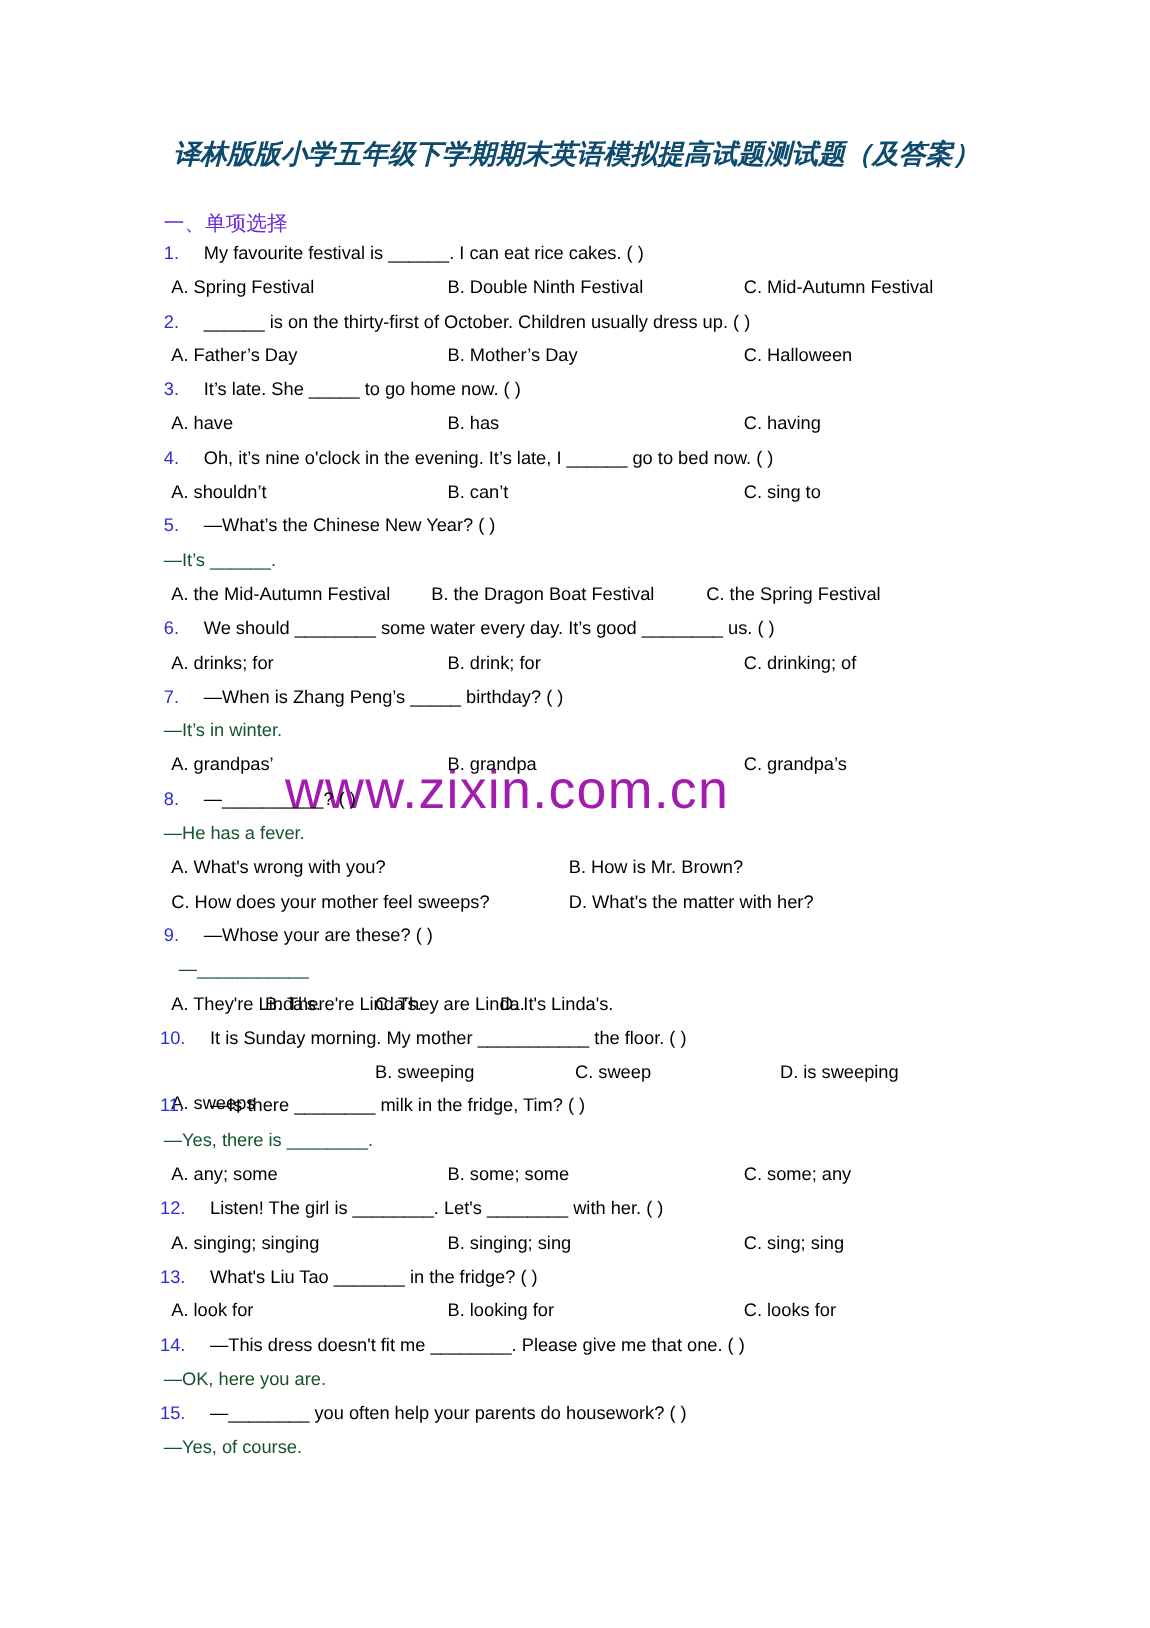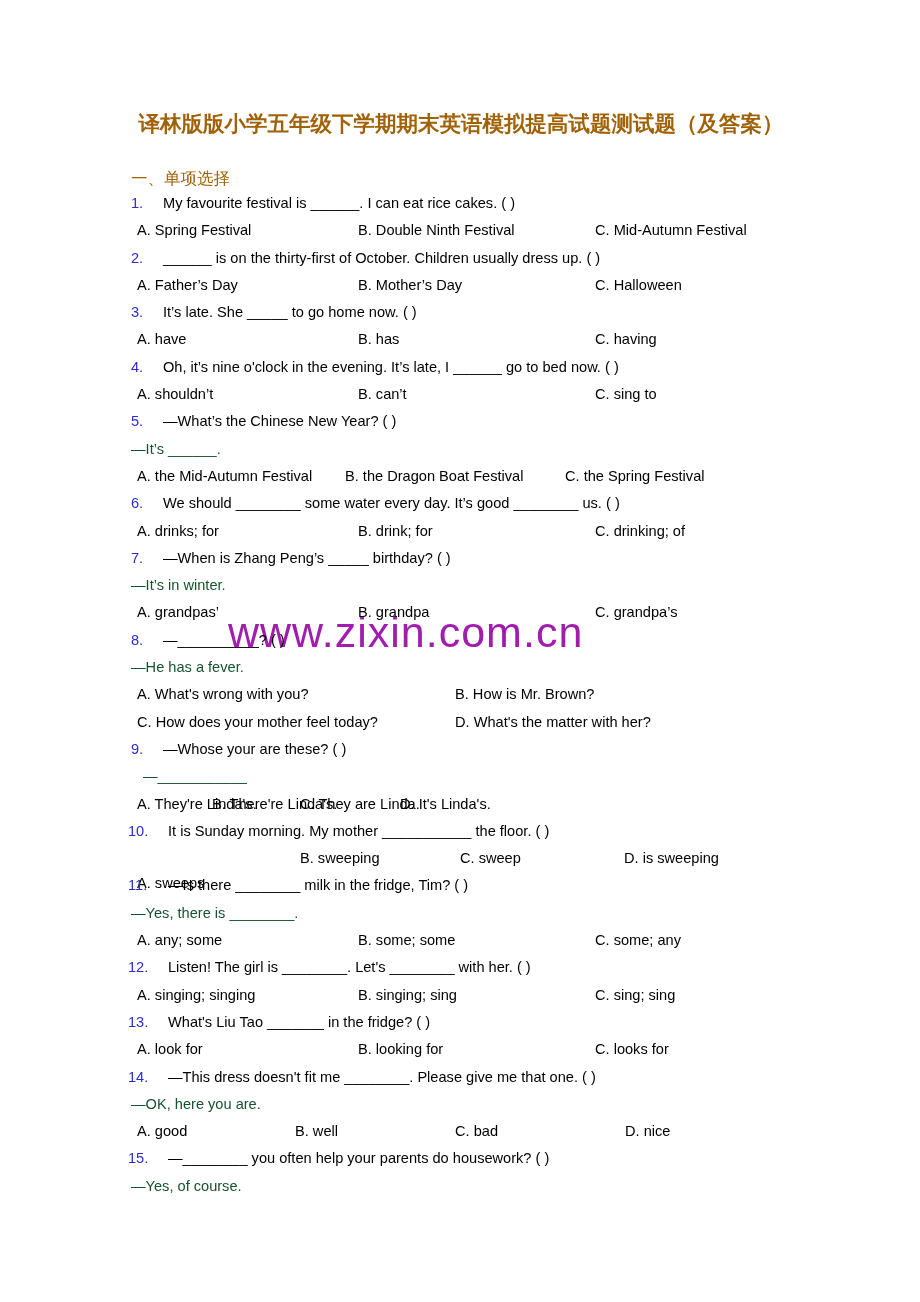--- a/index.html
+++ b/index.html
@@ -50,32 +50,33 @@
     position: absolute;
     left: 128px;
     top: 108px;
     width: 666px;
     text-align: center;
     font-family: "DejaVu Serif", "Liberation Serif", serif;
     font-weight: bold;
     font-size: 21.5px;
     line-height: 32px;
     letter-spacing: 0px;
-    color: #a16207;
+    color: #0c4a6e;
+    font-style: italic;
   }
 
   
   .section-head {
     position: absolute;
     left: 131px;
     top: 168px;
     font-family: Liberation Serif, serif;
     font-size: 16.5px;
     font-weight: 500;
-    color: #a16207;
+    color: #6d28d9;
   }
 
   
   .qlist {
     position: absolute;
     left: 0;
     top: 190px;
     width: 920px;
   }
 
@@ -231,21 +232,21 @@
           <span class="qtext">—__________? (    )</span>
         </div>
         <div class="line">
           <span class="contline">—He has a fever.</span>
         </div>
         <div class="line">
           <span class="opt c2a">A.  What's wrong with you?</span>
           <span class="opt c2b">B.  How is Mr. Brown?</span>
         </div>
         <div class="line">
-          <span class="opt c2a">C.  How does your mother feel today?</span>
+          <span class="opt c2a">C.  How does your mother feel sweeps?</span>
           <span class="opt c2b">D.  What's the matter with her?</span>
         </div>
         <div class="line">
           <span class="qnum">9.</span>
           <span class="qtext">—Whose your are these? (  )</span>
         </div>
         <div class="line">
           <span class="contline indent">—___________</span>
         </div>
         <div class="line">
@@ -295,26 +296,20 @@
           <span class="opt c3c">C.  looks for</span>
         </div>
         <div class="line">
           <span class="qnum w2">14.</span>
           <span class="qtext w2">—This dress doesn't fit me ________. Please give me that one. (  )</span>
         </div>
         <div class="line">
           <span class="contline">—OK, here you are.</span>
         </div>
         <div class="line">
-          <span class="opt c4wa">A.  good</span>
-          <span class="opt c4wb">B.  well</span>
-          <span class="opt c4wc">C.  bad</span>
-          <span class="opt c4wd">D.  nice</span>
-        </div>
-        <div class="line">
           <span class="qnum w2">15.</span>
           <span class="qtext w2">—________ you often help your parents do housework? (  )</span>
         </div>
         <div class="line">
           <span class="contline">—Yes, of course.</span>
         </div>
       </div>
 
   </div>
 </div>

